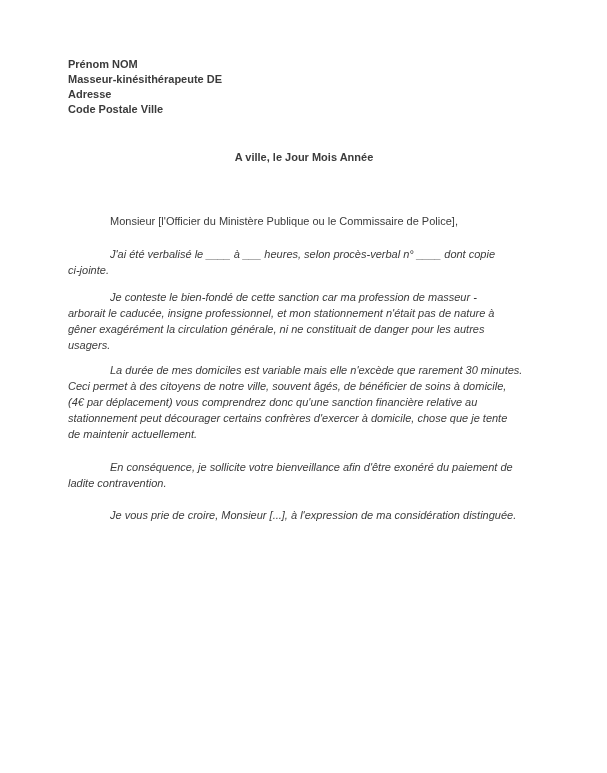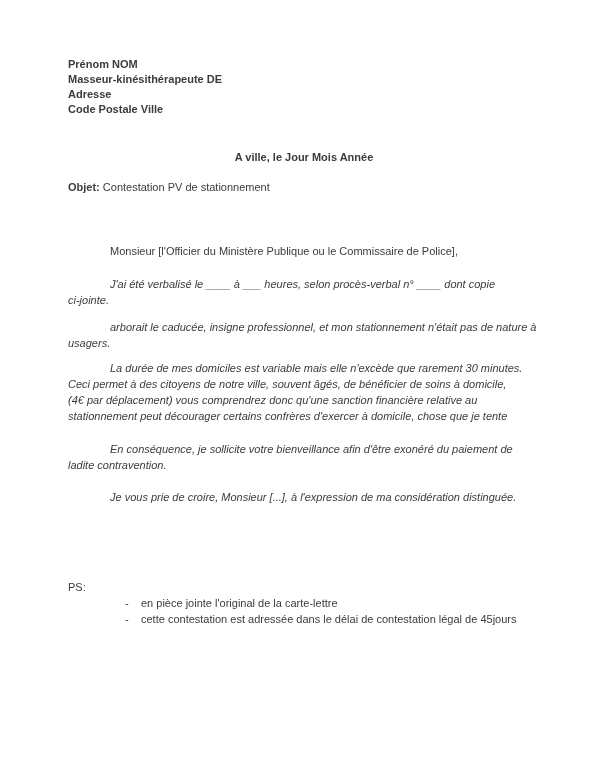--- a/index.html
+++ b/index.html
@@ -73,53 +73,47 @@
 
   <div class="sender-block">
     <div>Prénom NOM</div>
     <div>Masseur-kinésithérapeute DE</div>
     <div>Adresse</div>
     <div>Code Postale Ville</div>
   </div>
 
   <div class="dateline">A ville, le Jour Mois Année</div>
 
-  <div class="subject">
-    <span class="subject-label">Objet:</span>
-    <span>Contestation PV de stationnement</span>
-  </div>
 
   <div class="salutation">Monsieur [l'Officier du Ministère Publique ou le Commissaire de Police],</div>
 
   <div class="para p2">
     <div class="line">J'ai été verbalisé le ____ à ___ heures, selon procès-verbal n° ____ dont copie</div>
     <div class="line">ci-jointe.</div>
   </div>
 
   <div class="para p3">
+    <div class="line">Je conteste le bien-fondé de cette sanction car ma profession de masseur -</div>
     <div class="line">arborait le caducée, insigne professionnel, et mon stationnement n'était pas de nature à</div>
+    <div class="line">gêner exagérément la circulation générale, ni ne constituait de danger pour les autres</div>
     <div class="line">usagers.</div>
   </div>
 
   <div class="para p4">
     <div class="line">La durée de mes domiciles est variable mais elle n'excède que rarement 30 minutes.</div>
     <div class="line">Ceci permet à des citoyens de notre ville, souvent âgés, de bénéficier de soins à domicile,</div>
     <div class="line">(4€ par déplacement) vous comprendrez donc qu'une sanction financière relative au</div>
     <div class="line">stationnement peut décourager certains confrères d'exercer à domicile, chose que je tente</div>
+    <div class="line">de maintenir actuellement.</div>
   </div>
 
   <div class="para p5">
     <div class="line">En conséquence, je sollicite votre bienveillance afin d'être exonéré du paiement de</div>
     <div class="line">ladite contravention.</div>
   </div>
 
   <div class="para p6">
     <div class="line">Je vous prie de croire, Monsieur [...], à l'expression de ma considération distinguée.</div>
   </div>
 
 
-  <div class="ps">
-    <div class="ps-label">PS:</div>
-    <div class="ps-item">en pièce jointe l'original de la carte-lettre</div>
-    <div class="ps-item">cette contestation est adressée dans le délai de contestation légal de 45jours</div>
-  </div>
 
 </div>
 
 </body></html>

